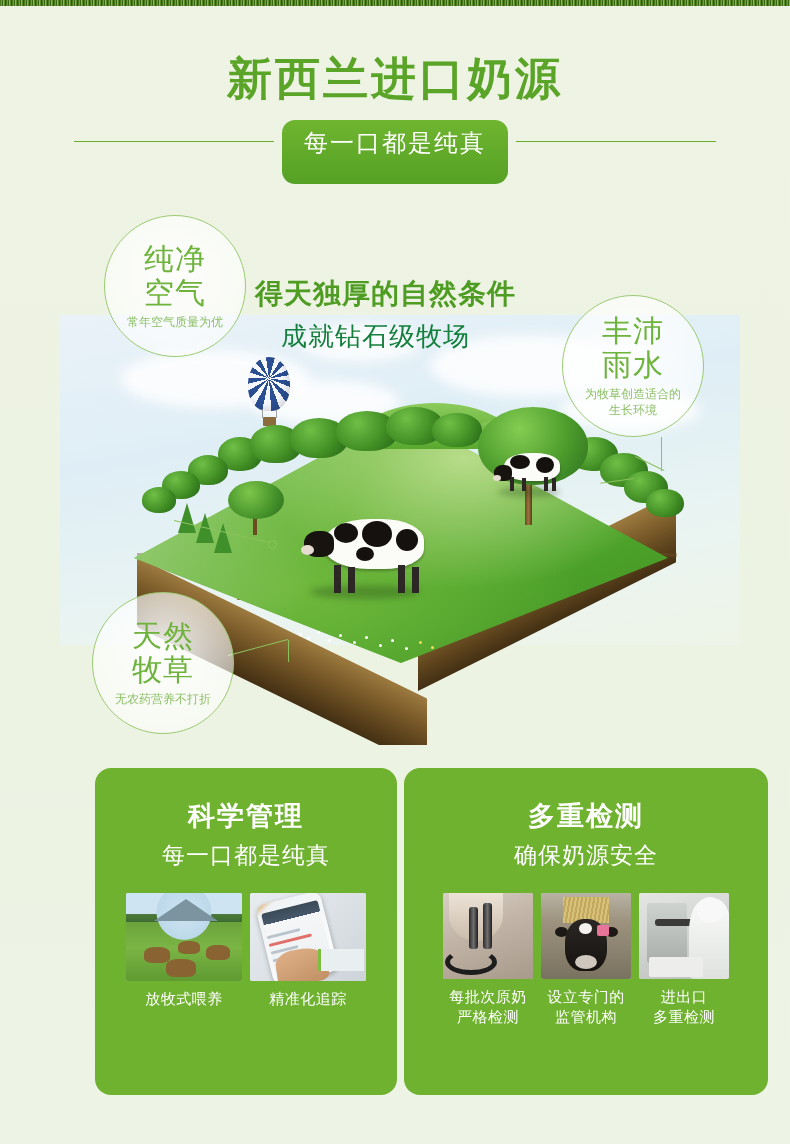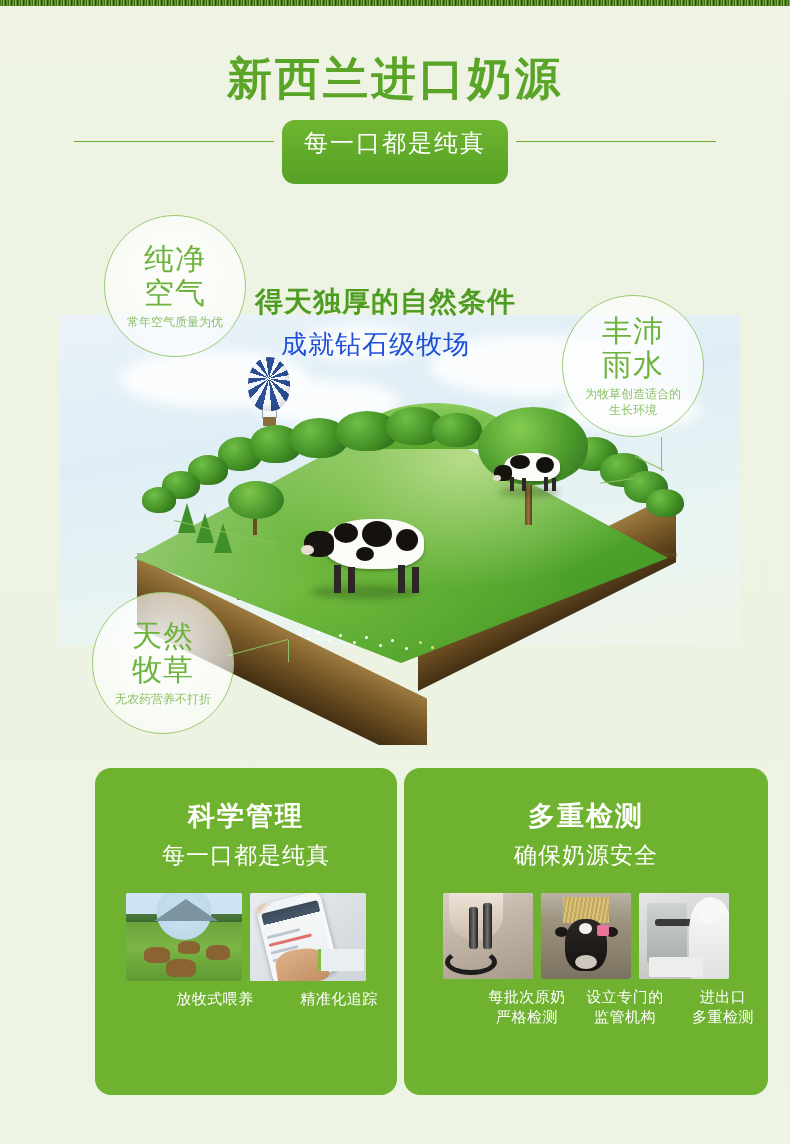--- a/index.html
+++ b/index.html
@@ -155,27 +155,27 @@
   
   .balloon{ position:absolute; }
   .bal-env{
     position:absolute; border-radius:50% 50% 44% 44%;
     box-shadow:inset -3px -3px 6px rgba(0,0,0,.12);
   }
   .bal-basket{ position:absolute; background:#8a6b3b; border-radius:1px; }
   .bal-rope{ position:absolute; background:rgba(90,90,90,.55); width:1px; }
 
   
-  .hero-head{ position:absolute; left:255px; top:108px; }
+  .hero-head{ position:absolute; left:255px; top:100px; }
   .hero-head .l1{
     font-size:28px; font-weight:bold; color:#4e9c22; letter-spacing:1px;
     font-family:"DejaVu Sans","Liberation Sans",sans-serif;
   }
   .hero-head .l2{
-    font-size:26px; color:#1d4ed8; letter-spacing:1px; margin-top:6px; padding-left:26px;
+    font-size:26px; color:#15803d; letter-spacing:1px; margin-top:6px; padding-left:26px;
     font-family:"DejaVu Sans","Liberation Sans",sans-serif;
   }
 
   
   .badge{
     position:absolute; border-radius:50%;
     border:1px solid #9ccb74;
     background:radial-gradient(circle at 50% 42%, rgba(255,255,255,.92) 0%, rgba(255,255,255,.58) 70%, rgba(255,255,255,.3) 100%);
     display:flex; flex-direction:column; align-items:center; justify-content:center;
     text-align:center;
@@ -216,21 +216,21 @@
     color:#fff; text-align:center; font-size:23px; letter-spacing:1px; margin-top:6px;
     font-family:"DejaVu Sans","Liberation Sans",sans-serif;
   }
   .thumbs{ display:flex; justify-content:center; gap:8px; margin-top:22px; }
   .thumb{
     position:relative; overflow:hidden; background:#cfcfcf;
     border-radius:2px;
   }
   .thumb.two{ width:116px; height:88px; }
   .thumb.three{ width:90px; height:86px; }
-  .captions{ display:flex; justify-content:flex-end; gap:8px; margin-top:9px; }
+  .captions{ display:flex; justify-content:center; gap:8px; margin-top:9px; }
   .cap{
     color:#fff; font-size:15px; text-align:center; line-height:1.3; letter-spacing:.5px;
     font-family:"DejaVu Sans","Liberation Sans",sans-serif;
   }
   .cap.two{ width:116px; }
   .cap.three{ width:90px; }
 
   
   .ph{ position:absolute; inset:0; }
   .ph-pasture{

